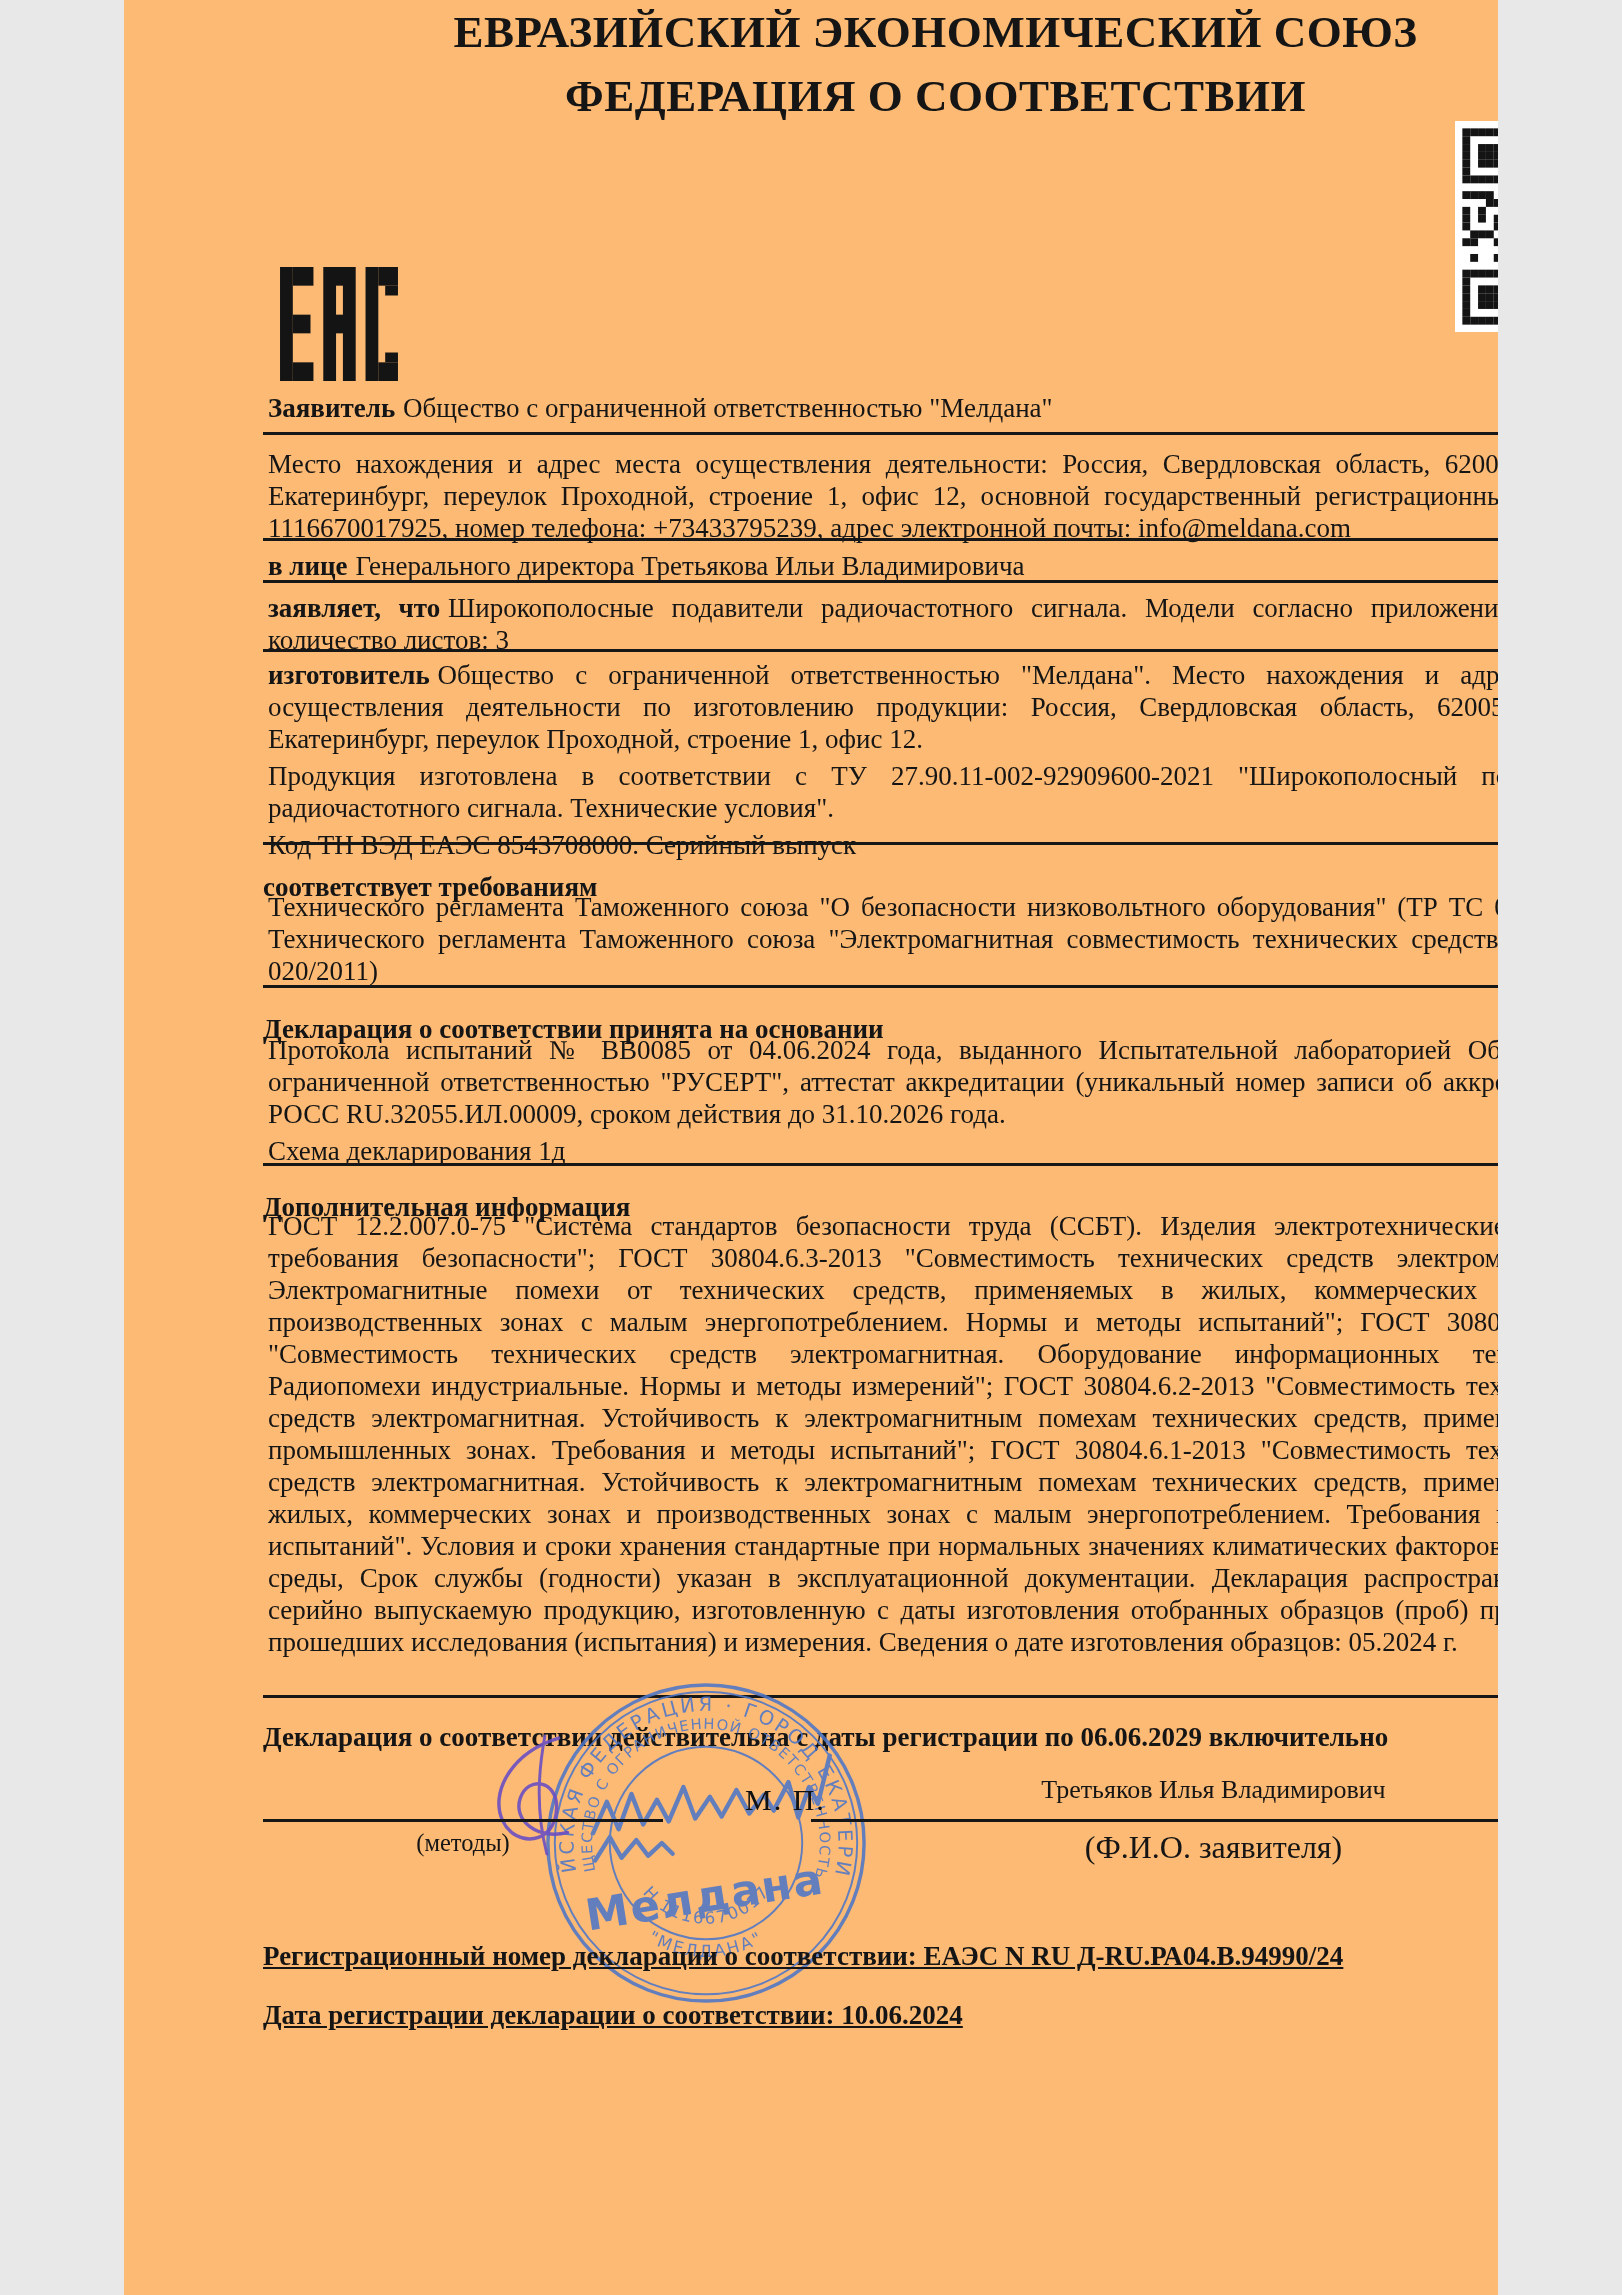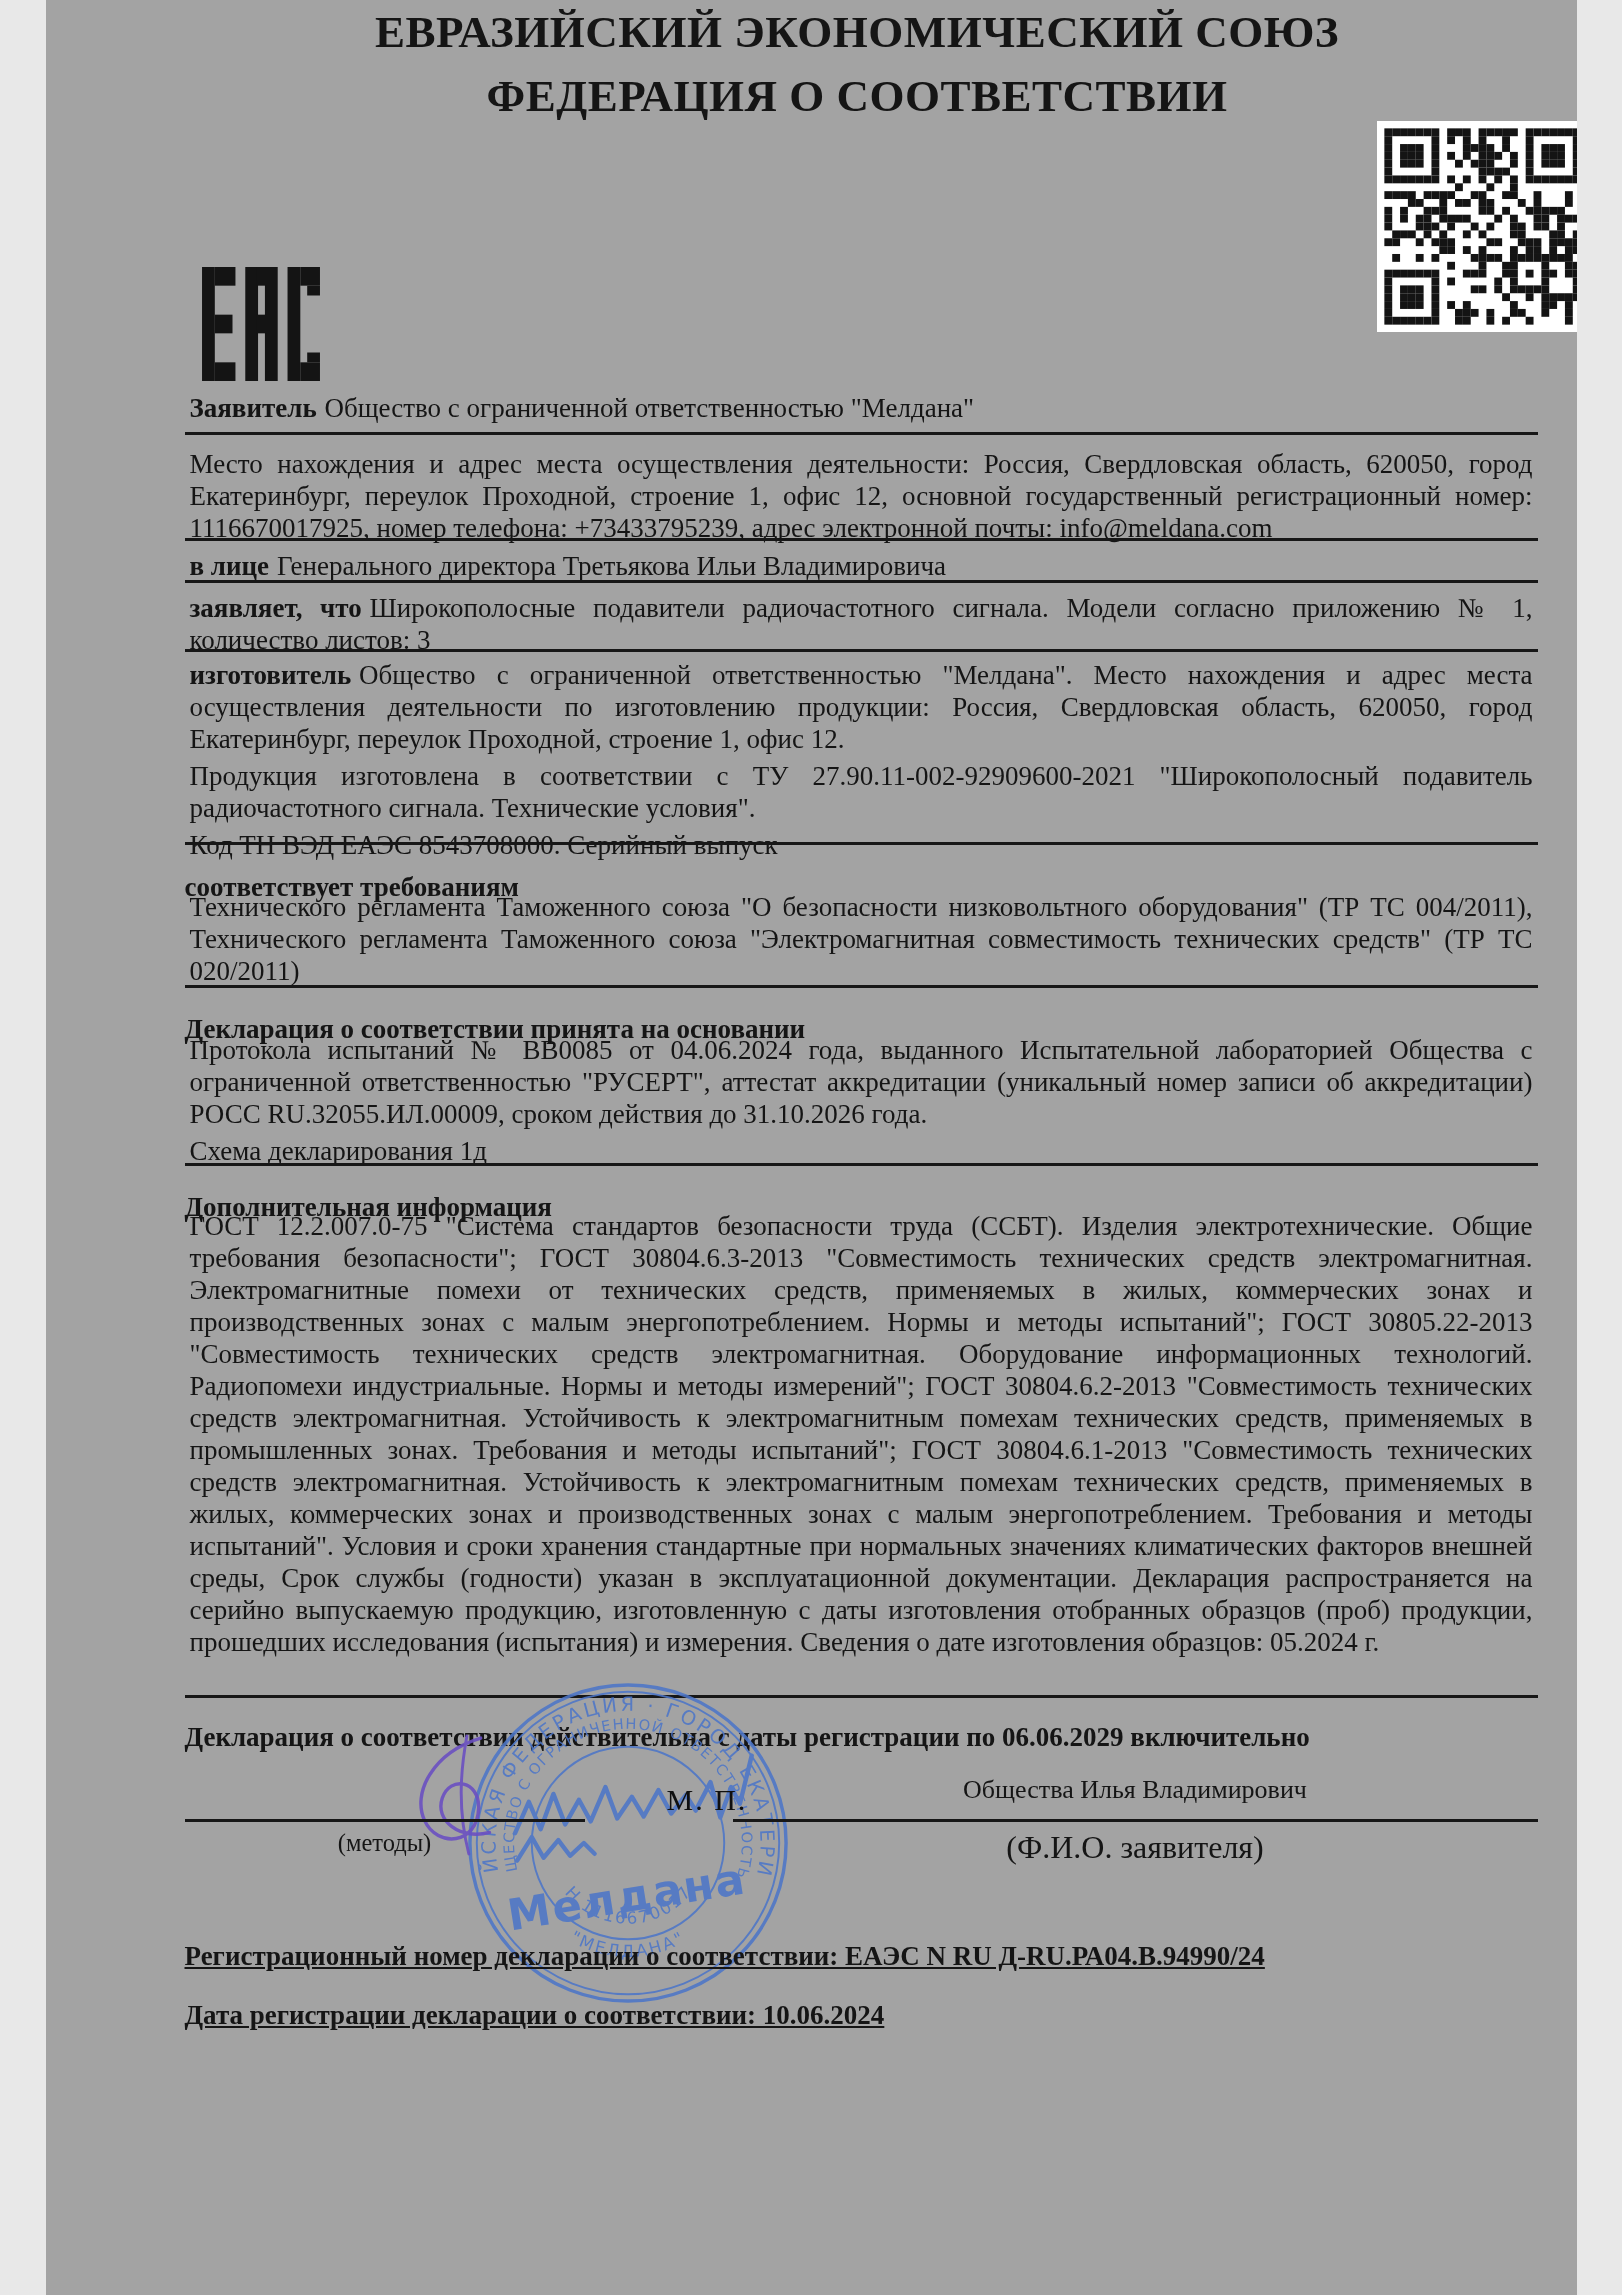--- a/index.html
+++ b/index.html
@@ -1,21 +1,21 @@
 <!DOCTYPE html>
 <html style="font-size:7.9px"><head>
 <meta charset="utf-8">
 <style>
   html,body{margin:0;padding:0;background:#e8e8e8;}
   .page{
     position:relative;
-    width:1531px;
+    width:1374px;
     height:2295px;
     margin:0 auto;
-    background:#a3a3a3;
+    background:#fdba74;
     font-family:"Liberation Serif","DejaVu Serif",serif;
     color:#151515;
     overflow:hidden;
   }
   .title{
     position:absolute; left:0; top:298; width:1623px;
     text-align:center; font-weight:bold;
     font-size:45px; line-height:64px; letter-spacing:0.5px;
   }
   .txt{
@@ -463,21 +463,21 @@
     <text x="330" y="470" text-anchor="middle" font-size="88" font-weight="bold" letter-spacing="4" fill="#4d76c8" transform="rotate(-9 330 455)">Мелдана</text>
   </svg>
 
   <svg class="signature" viewBox="0 0 230 260">
     <path d="M 158,8 C 60,38 18,120 44,176 C 70,232 152,226 154,150 C 155,94 96,84 80,130 C 64,176 116,216 176,200" fill="none" stroke="#6b50c2" stroke-width="7" stroke-linecap="round"></path>
     <path d="M 130,4 C 118,70 110,150 134,244" fill="none" stroke="#6b50c2" stroke-width="6" stroke-linecap="round"></path>
   </svg>
 
   <div class="rule" style="left:139px; top:1819px; width:400px"></div>
   <div class="rule" style="left:687px; top:1819px; width:805px"></div>
-  <div class="fio-name">Общества Илья Владимирович</div>
+  <div class="fio-name">Третьяков Илья Владимирович</div>
   <div class="mp">М. П.</div>
   <div class="sig-caption">(методы)</div>
   <div class="fio-caption">(Ф.И.О. заявителя)</div>
 
   <div class="txt bottom-line" style="top:1940px">Регистрационный номер декларации о соответствии: ЕАЭС N RU Д-RU.РА04.В.94990/24</div>
   <div class="txt bottom-line" style="top:1999px">Дата регистрации декларации о соответствии: 10.06.2024</div>
 
 </div>
 
 

